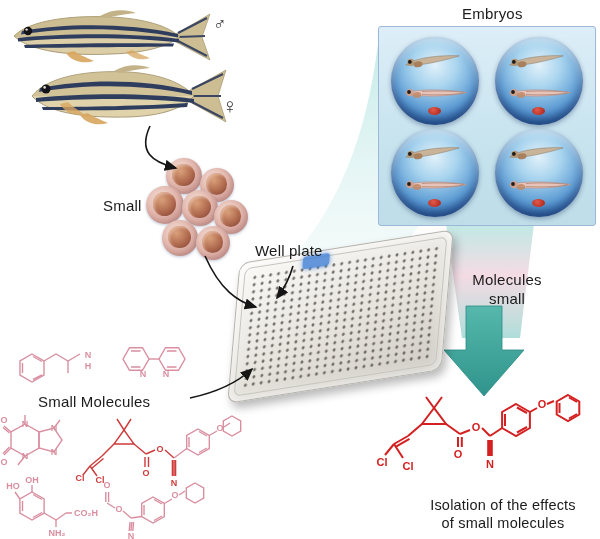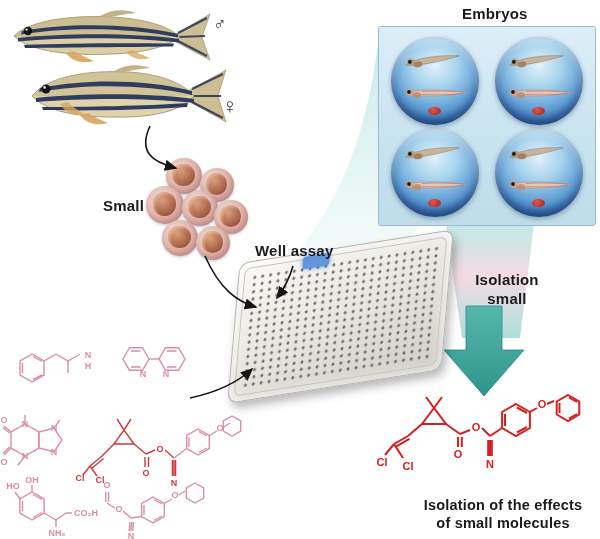--- a/index.html
+++ b/index.html
@@ -1,18 +1,18 @@
 <!DOCTYPE html>
 <html><head>
 <meta charset="utf-8">
 <style>
   html,body{margin:0;padding:0;background:#fff;font-family:"Liberation Sans",sans-serif;}
   #stage{position:relative;width:600px;height:539px;background:#fff;overflow:hidden;}
   .abs{position:absolute;}
-  .label{position:absolute;font-weight:700;color:#1b1b1b;font-size:15px;letter-spacing:.2px;z-index:6;white-space:nowrap;}
+  .label{position:absolute;font-weight:400;color:#1b1b1b;font-size:15px;letter-spacing:.2px;z-index:6;white-space:nowrap;}
   .label-center{text-align:center;white-space:normal;}
   .gender{position:absolute;color:#333;z-index:6;font-weight:400;}
   
   .egg{position:absolute;border-radius:50%;
        background:radial-gradient(circle at 38% 32%, #f2dcd4 0%, #e3b8ae 45%, #cf9b93 75%, #bb8781 100%);
        box-shadow:0 1px 3px rgba(90,110,150,.4), inset -2px -2px 4px rgba(160,120,120,.4);}
   .egg::after{content:"";position:absolute;left:18%;top:16%;width:62%;height:62%;border-radius:50%;
        background:radial-gradient(circle at 38% 32%, #d9a07a 0%, #b06a4e 55%, #7e4034 100%);
        box-shadow:inset 2px 2px 3px rgba(255,230,210,.5);}
   
@@ -289,19 +289,20 @@
     <text class="atom atom-bright" x="10" y="74" text-anchor="middle" stroke="none">Cl</text>
     <text class="atom atom-bright" x="36" y="78" text-anchor="middle" stroke="none">Cl</text>
     <text class="atom atom-bright" x="86" y="66" text-anchor="middle" stroke="none">O</text>
     <text class="atom atom-bright" x="104" y="39" text-anchor="middle" stroke="none">O</text>
     <text class="atom atom-bright" x="170" y="16" text-anchor="middle" stroke="none">O</text>
     <text class="atom atom-bright" x="118" y="76" text-anchor="middle" stroke="none">N</text>
   </svg>
 
   <div class="label" style="left:462px;top:5px">Embryos</div>
   <div class="label" style="left:103px;top:197px">Small</div>
-  <div class="label" style="left:255px;top:242px">Well assay</div>
-  <div class="label label-center" style="left:452px;top:271px;width:110px">Isolation</div>
+  <div class="label" style="left:255px;top:242px">Well plate</div>
+  <div class="label" style="left:38px;top:393px">Small Molecules</div>
+  <div class="label label-center" style="left:452px;top:271px;width:110px">Molecules</div>
   <div class="label label-center" style="left:452px;top:290px;width:110px">small</div>
   <div class="label label-center" style="left:393px;top:497px;width:220px;font-size:14.5px">Isolation of the effects</div>
   <div class="label label-center" style="left:393px;top:515px;width:220px;font-size:14.5px">of small molecules</div>
 
 </div>
 
 </body></html>

